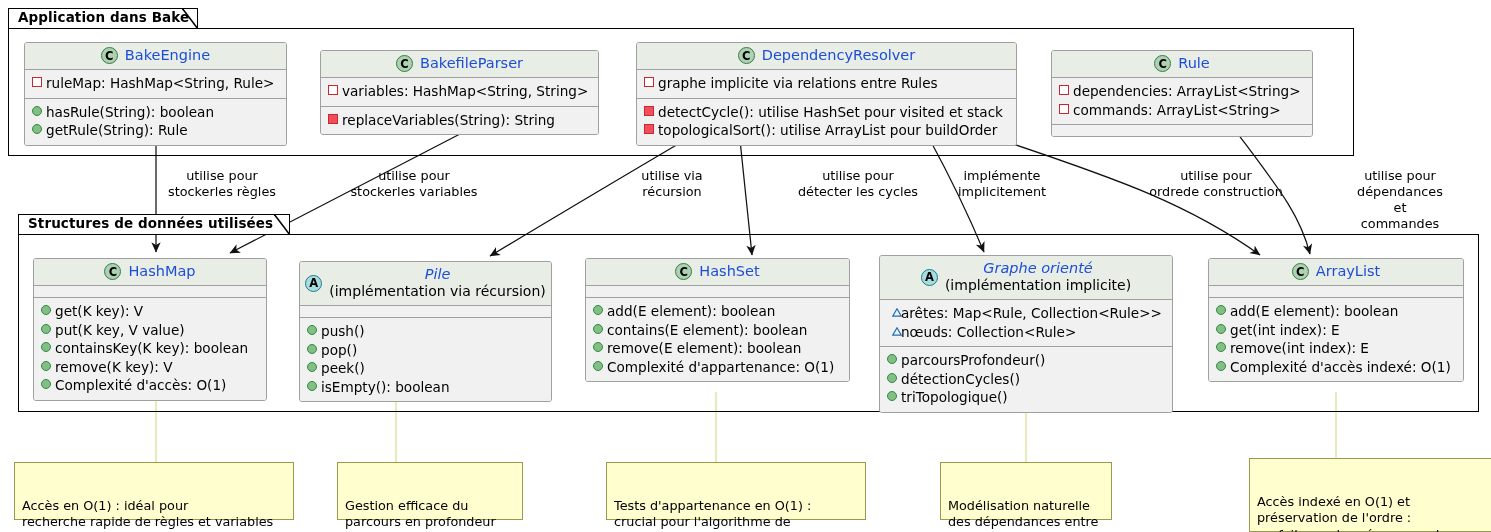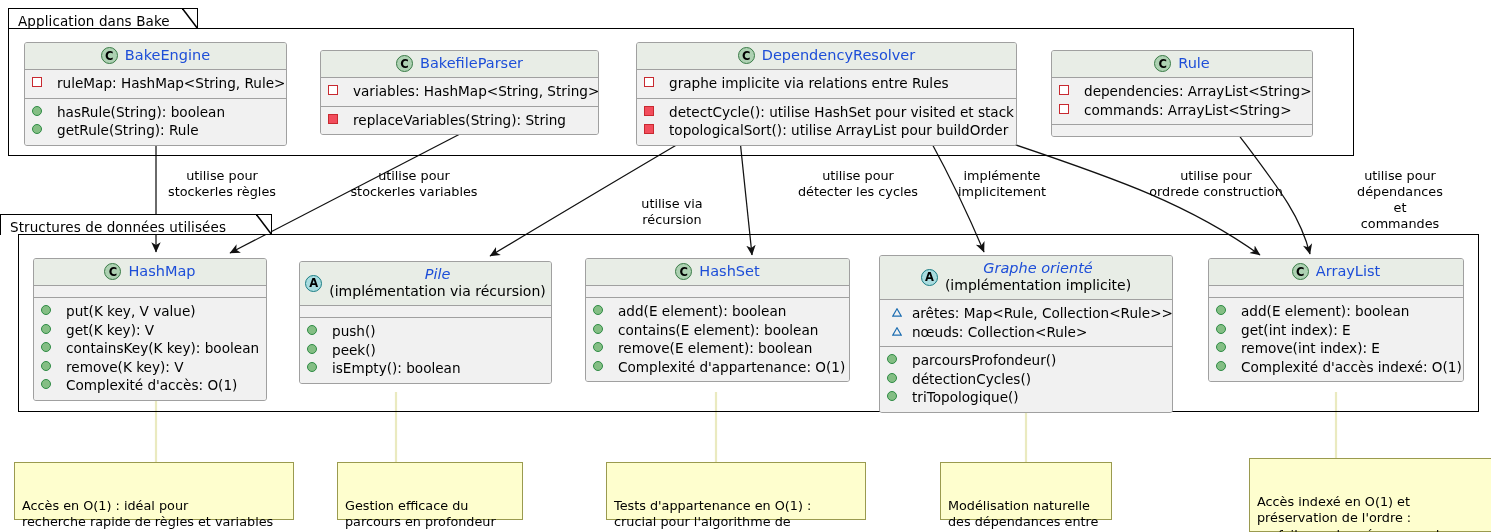--- a/index.html
+++ b/index.html
@@ -26,25 +26,25 @@
     border:1.6px solid #000000;
     background:transparent;
     box-sizing:border-box;
   }
   .pkg-tab{
     position:absolute;
     border:1.6px solid #000000;
     border-bottom:none;
     background:#ffffff;
     box-sizing:border-box;
-    font-weight:normal;
+    font-weight:bold;
     font-size:13.5px;
     color:#000000;
     display:flex;
-    align-items:flex-end;
+    align-items:flex-start;
     padding-left:9px;
     letter-spacing:0.1px;
     white-space:nowrap;
   }
   .pkg-tab .corner{
     position:absolute;
     right:-1px;
     top:-1px;
     width:16px;
     height:100%;
@@ -100,21 +100,21 @@
   .cls .compartment{
     padding:4px 7px 5px 7px;
     border-bottom:1px solid #A0A0A0;
     background:#F1F1F1;
   }
   .cls .compartment:last-child{ border-bottom:none; }
   .cls .compartment.empty{ padding:3px 0; height:5px; }
   .row{
     display:flex;
     align-items:baseline;
-    gap:15px;
+    gap:4px;
     font-size:13.6px;
     line-height:18.5px;
     color:#000000;
     white-space:nowrap;
   }
   .vis{
     display:inline-block;
     flex:0 0 auto;
     position:relative;
     top:-1px;
@@ -296,57 +296,57 @@
         <span>commands: ArrayList&lt;String&gt;</span>
       </div>
     </div>
     <div class="compartment empty"></div>
   </div>
 
   <div class="edge-label" style="left:222px; top:168px;">utilise pour
 stockerles règles</div>
   <div class="edge-label" style="left:414px; top:168px;">utilise pour
 stockerles variables</div>
-  <div class="edge-label" style="left:672px; top:168px;margin-top:28px;">utilise via
+  <div class="edge-label" style="left:672px; top:168px;">utilise via
 récursion</div>
   <div class="edge-label" style="left:858px; top:168px;">utilise pour
 détecter les cycles</div>
   <div class="edge-label" style="left:1002px; top:168px;">implémente
 implicitement</div>
   <div class="edge-label" style="left:1216px; top:168px;">utilise pour
 ordrede construction</div>
   <div class="edge-label" style="left:1400px; top:168px;">utilise pour
 dépendances et commandes</div>
 
-  <div class="pkg-tab" style="left:0; top:214px; width:272px; height:21px;">
+  <div class="pkg-tab" style="left:18px; top:214px; width:272px; height:21px;">
     <span>Structures de données utilisées</span>
     <span class="corner">
       <svg width="16" height="21" viewBox="0 0 16 21">
           <path d="M 0 0 L 16 21" stroke="#000" stroke-width="1.6" fill="none"></path>
         </svg>
     </span>
   </div>
   <div class="pkg" style="left:18px; top:234px; width:1461px; height:178px;"></div>
 
   <div class="cls" style="left:33px; top:258px; width:234px;">
     <div class="hdr">
       <div class="hdr-row">
         <span class="stereo c">C</span>
         <span class="title">HashMap</span>
       </div>
     </div>
     <div class="compartment empty"></div>
     <div class="compartment">
       <div class="row">
         <span class="vis pub-meth"></span>
+        <span>get(K key): V</span>
+      </div>
+      <div class="row">
+        <span class="vis pub-meth"></span>
         <span>put(K key, V value)</span>
-      </div>
-      <div class="row">
-        <span class="vis pub-meth"></span>
-        <span>get(K key): V</span>
       </div>
       <div class="row">
         <span class="vis pub-meth"></span>
         <span>containsKey(K key): boolean</span>
       </div>
       <div class="row">
         <span class="vis pub-meth"></span>
         <span>remove(K key): V</span>
       </div>
       <div class="row">
@@ -364,20 +364,24 @@
           <div class="title abstract">Pile</div>
           <div class="subtitle">(implémentation via récursion)</div>
         </div>
       </div>
     </div>
     <div class="compartment empty"></div>
     <div class="compartment">
       <div class="row">
         <span class="vis pub-meth"></span>
         <span>push()</span>
+      </div>
+      <div class="row">
+        <span class="vis pub-meth"></span>
+        <span>pop()</span>
       </div>
       <div class="row">
         <span class="vis pub-meth"></span>
         <span>peek()</span>
       </div>
       <div class="row">
         <span class="vis pub-meth"></span>
         <span>isEmpty(): boolean</span>
       </div>
     </div>

